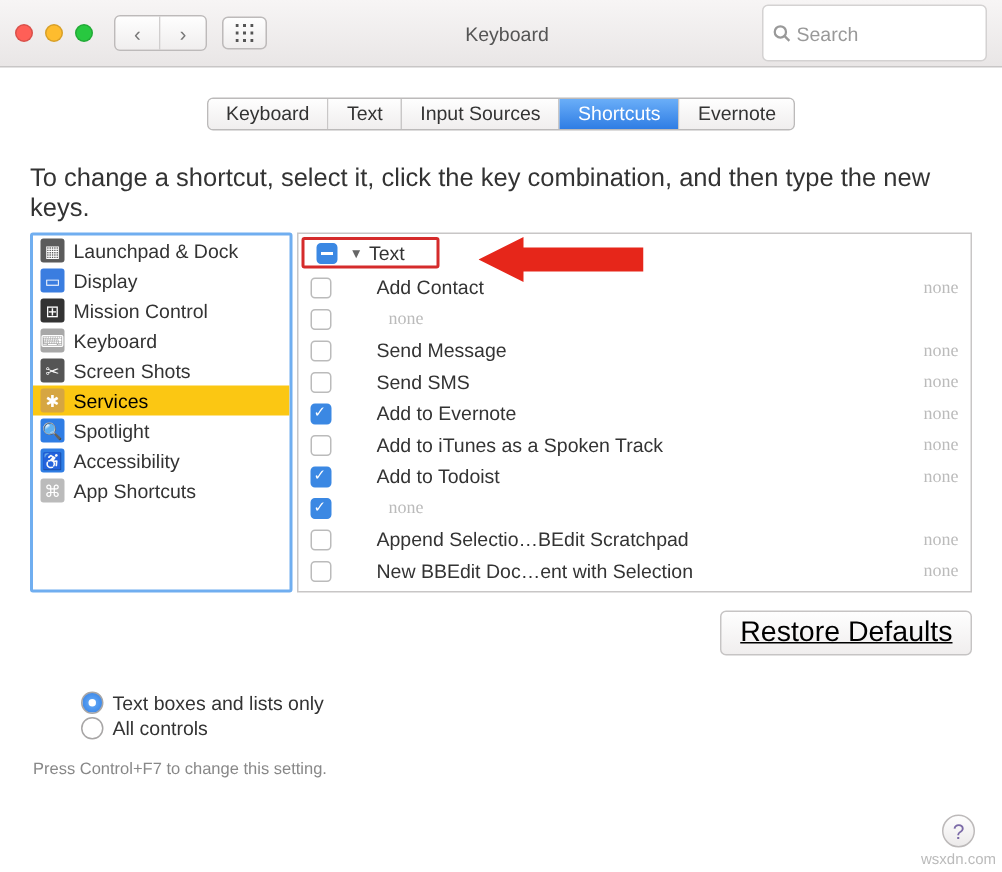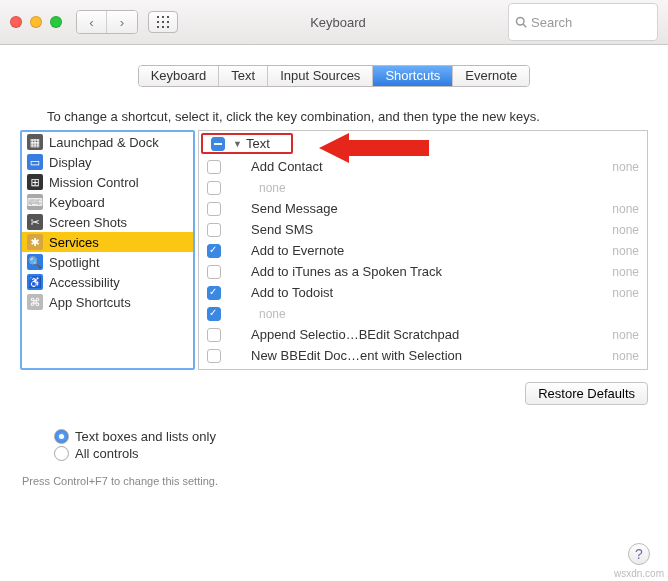--- a/index.html
+++ b/index.html
@@ -19,45 +19,45 @@
 .searchbox svg { margin-right: 4px; }
 
 
 .content { padding: 20px 20px 10px 20px; }
 .tabbar { display: flex; justify-content: center; margin-bottom: 22px; }
 .tabseg { display: flex; border: 1px solid #bcbaba; border-radius: 4px; overflow: hidden; height: 22px; }
 .tabseg .tab { padding: 0 12px; line-height: 20px; background: linear-gradient(#fefefe,#f0eeee); border-right: 1px solid #c9c7c7; color: #333; cursor: pointer; font-size: 13px;}
 .tabseg .tab:last-child { border-right: none; }
 .tabseg .tab.active { background: linear-gradient(#6aaef8,#2f7de4); color: #fff; }
 
-.instruction { font-size: 13px; margin-bottom: 6px; color: #333; margin-left: 27px; }
+.instruction { font-size: 17px; margin-bottom: 6px; color: #333; }
 
 .panels { display: flex; gap: 3px; height: 240px; }
 .left-panel { width: 175px; border: 2px solid #70aef0; border-radius: 2px; background: #fff; overflow: hidden; }
 .cat { display: flex; align-items: center; height: 20px; padding: 0 5px; gap: 6px; font-size: 13px; cursor: pointer; }
 .cat .ic { width: 16px; height: 16px; display: flex; align-items: center; justify-content: center; border-radius: 2px; font-size: 11px; color: #fff;}
 .cat.sel { background: #fbc713; color: #000; }
 
 .right-panel { flex: 1; border: 1px solid #c8c6c6; background: #fff; position: relative; overflow: hidden; }
 .rrow { display: flex; align-items: center; height: 21px; padding: 0 8px; font-size: 13px; }
 .rrow.head { background: #fff; border: 2px solid #d52b2b; border-radius: 2px; margin: 2px; width: 92px;}
 .rrow .chk { width: 14px; height: 14px; border: 1px solid #bbb; border-radius: 3px; margin-right: 30px; background: #fff; position: relative; flex-shrink: 0;}
 .rrow .chk.on { background: #3b88e3; border-color: #3b88e3; }
 .rrow .chk.on::after { content: "✓"; color: #fff; font-size: 10px; position: absolute; left: 1px; top: -1px; }
 .rrow .chk.grp { background: #3b88e3; border-color: #3b88e3; }
 .rrow .chk.grp::after { content: ""; position: absolute; left: 2px; right: 2px; top: 5px; height: 2px; background: #fff; }
 .rrow .tri { color: #666; font-size: 9px; margin-right: 4px; }
 .rrow .lbl { flex: 1; white-space: nowrap; overflow: hidden; text-overflow: ellipsis; font-size: 13px;}
-.rrow .short { color: #bbb; font-size: 12px; margin-left: 8px; }
+.rrow .short { color: #bbb; font-size: 12px; margin-left: 8px; font-family: Liberation Serif, serif; }
 
 .red-arrow { position: absolute; left: 120px; top: 2px; }
 .red-arrow svg { display: block; }
 
 .restore { text-align: right; margin-top: 12px; }
-.restore button { background: linear-gradient(#fefefe,#f0eeee); border: 1px solid #c6c4c4; border-radius: 4px; padding: 3px 12px; font-size: 13px; cursor: pointer; }
+.restore button { background: linear-gradient(#fefefe,#f0eeee); border: 1px solid #c6c4c4; border-radius: 4px; padding: 3px 12px; font-size: 19px; cursor: pointer; text-decoration: underline; }
 
 .fka { margin-top: 24px; font-size: 13px; }
 .fka .opt { display: flex; align-items: center; gap: 6px; margin-left: 34px; margin-top: 2px; }
 .radio { width: 15px; height: 15px; border: 1px solid #a8a6a6; border-radius: 50%; background: #fff; display: flex; align-items: center; justify-content: center;}
 .radio.on { background: radial-gradient(#6aaef8,#2f7de4); }
 .radio.on::after { content:""; width:5px; height:5px; background:#fff; border-radius:50%;}
 .hint { margin-top: 14px; font-size: 11px; color: #888; margin-left: 2px;}
 
 .helpcirc { position: absolute; right: 18px; bottom: 16px; width: 22px; height: 22px; border: 1px solid #bdbaba; border-radius: 50%; background: linear-gradient(#fefefe,#eceaea); color: #7b6aa7; display: flex; align-items: center; justify-content: center; font-size: 14px; cursor: pointer;}
 .watermark { position: absolute; right: 4px; bottom: 2px; font-size: 10px; color: #bbb; }

